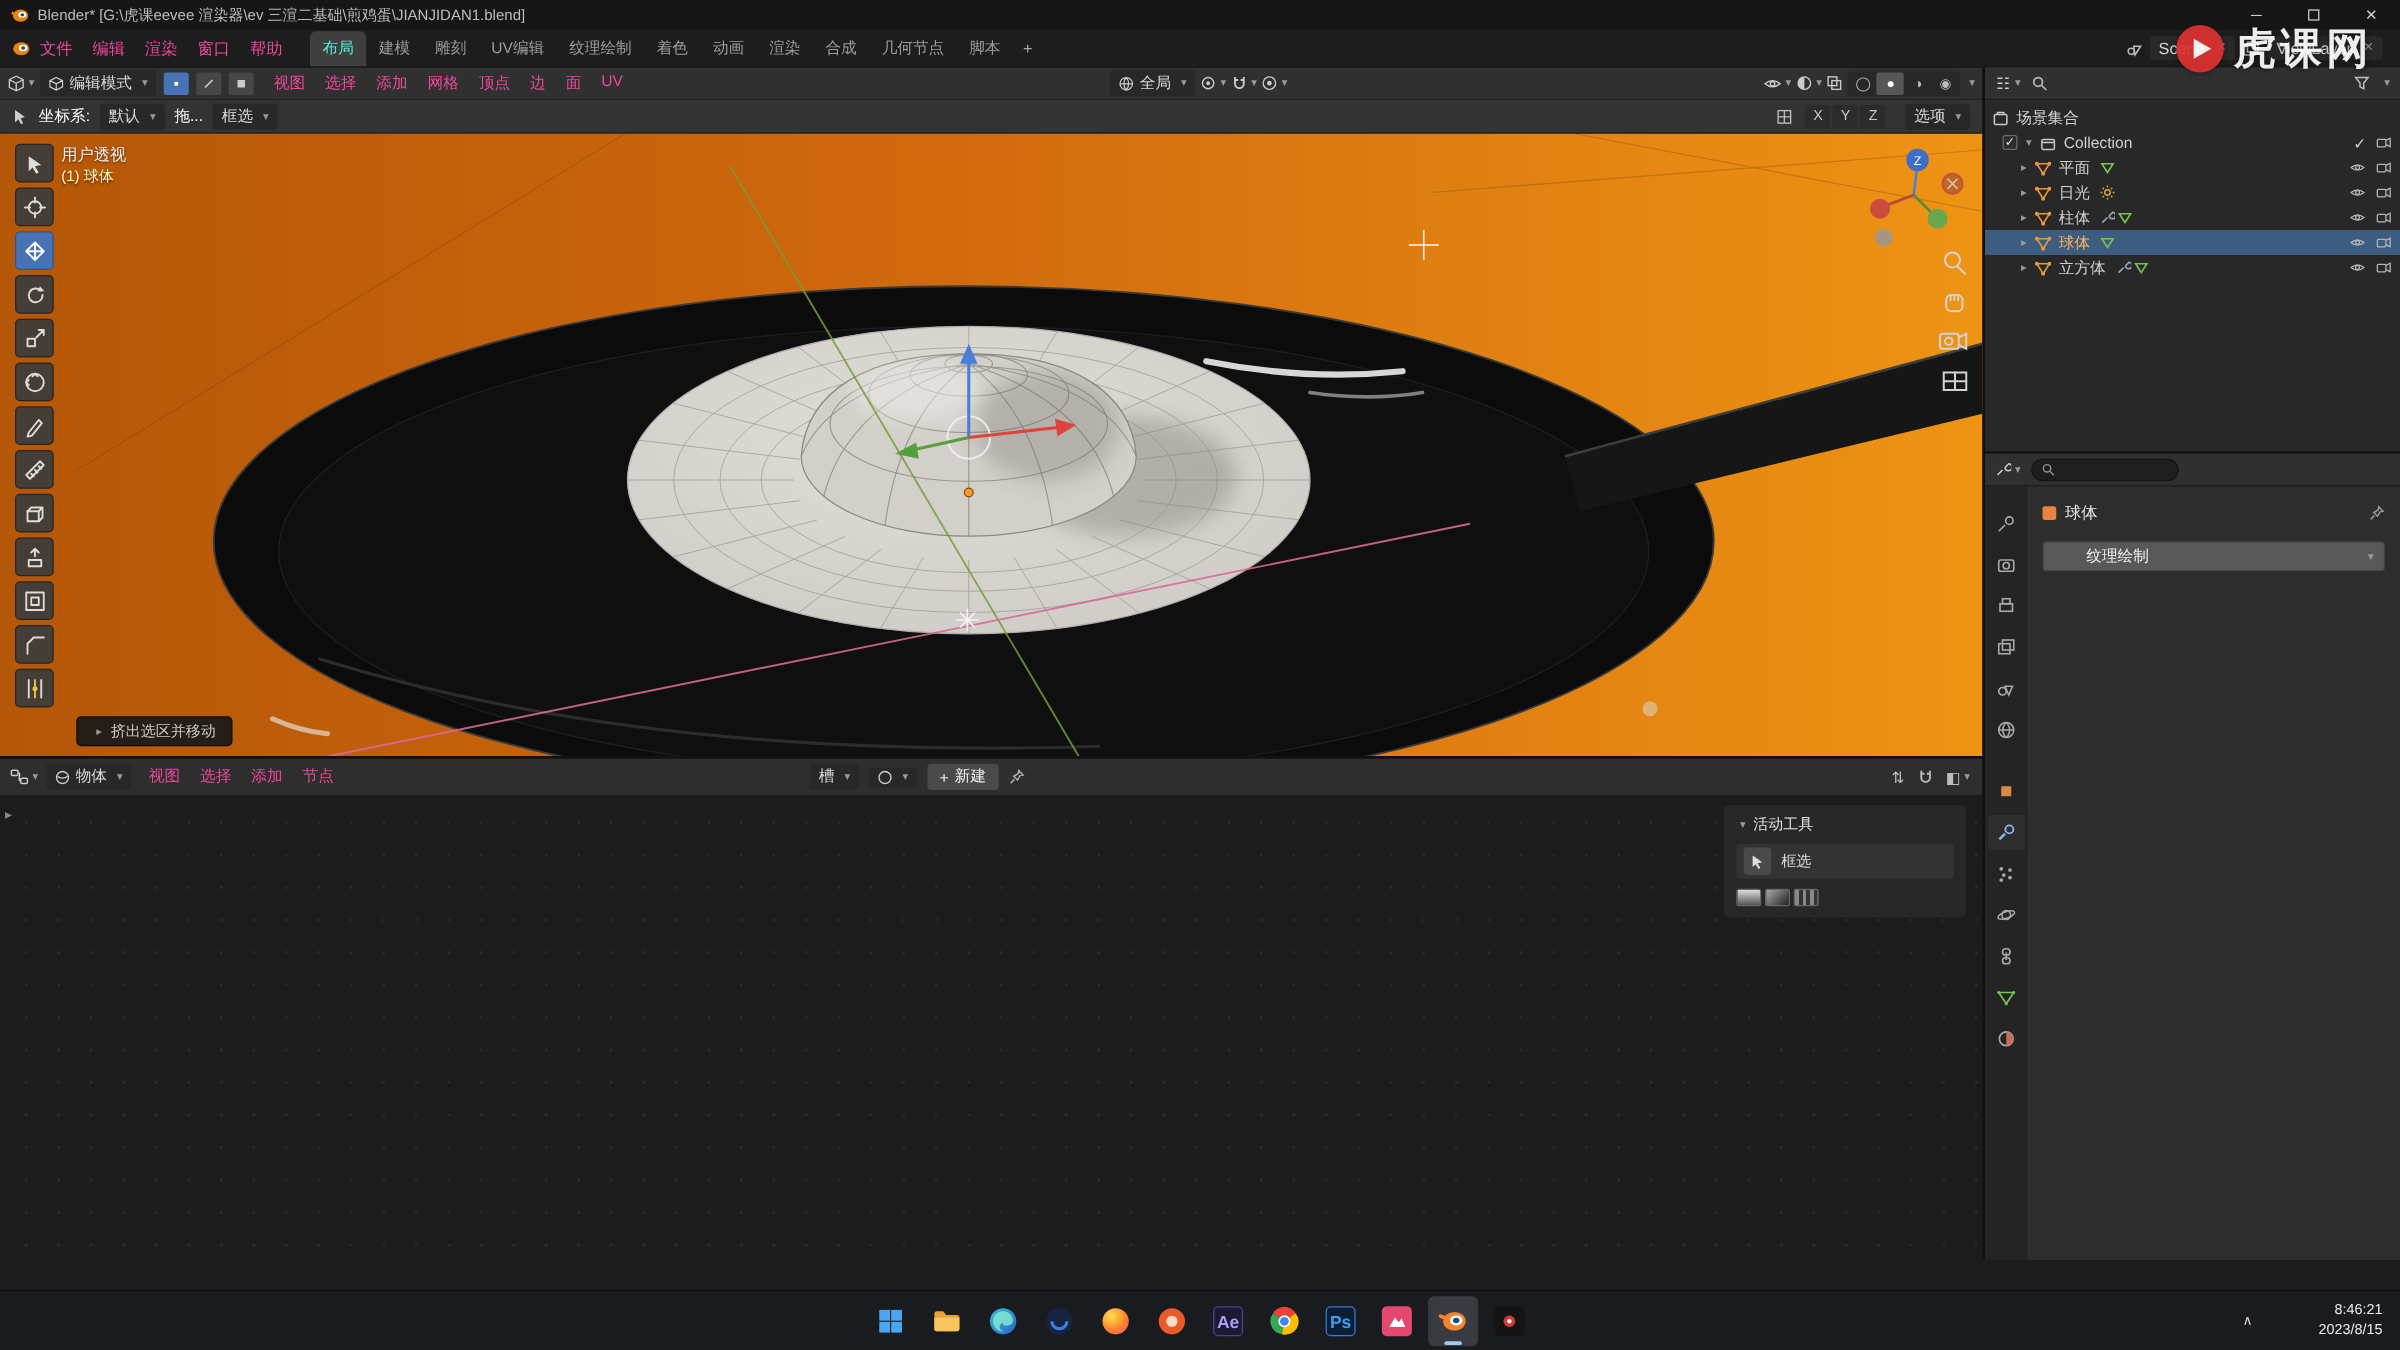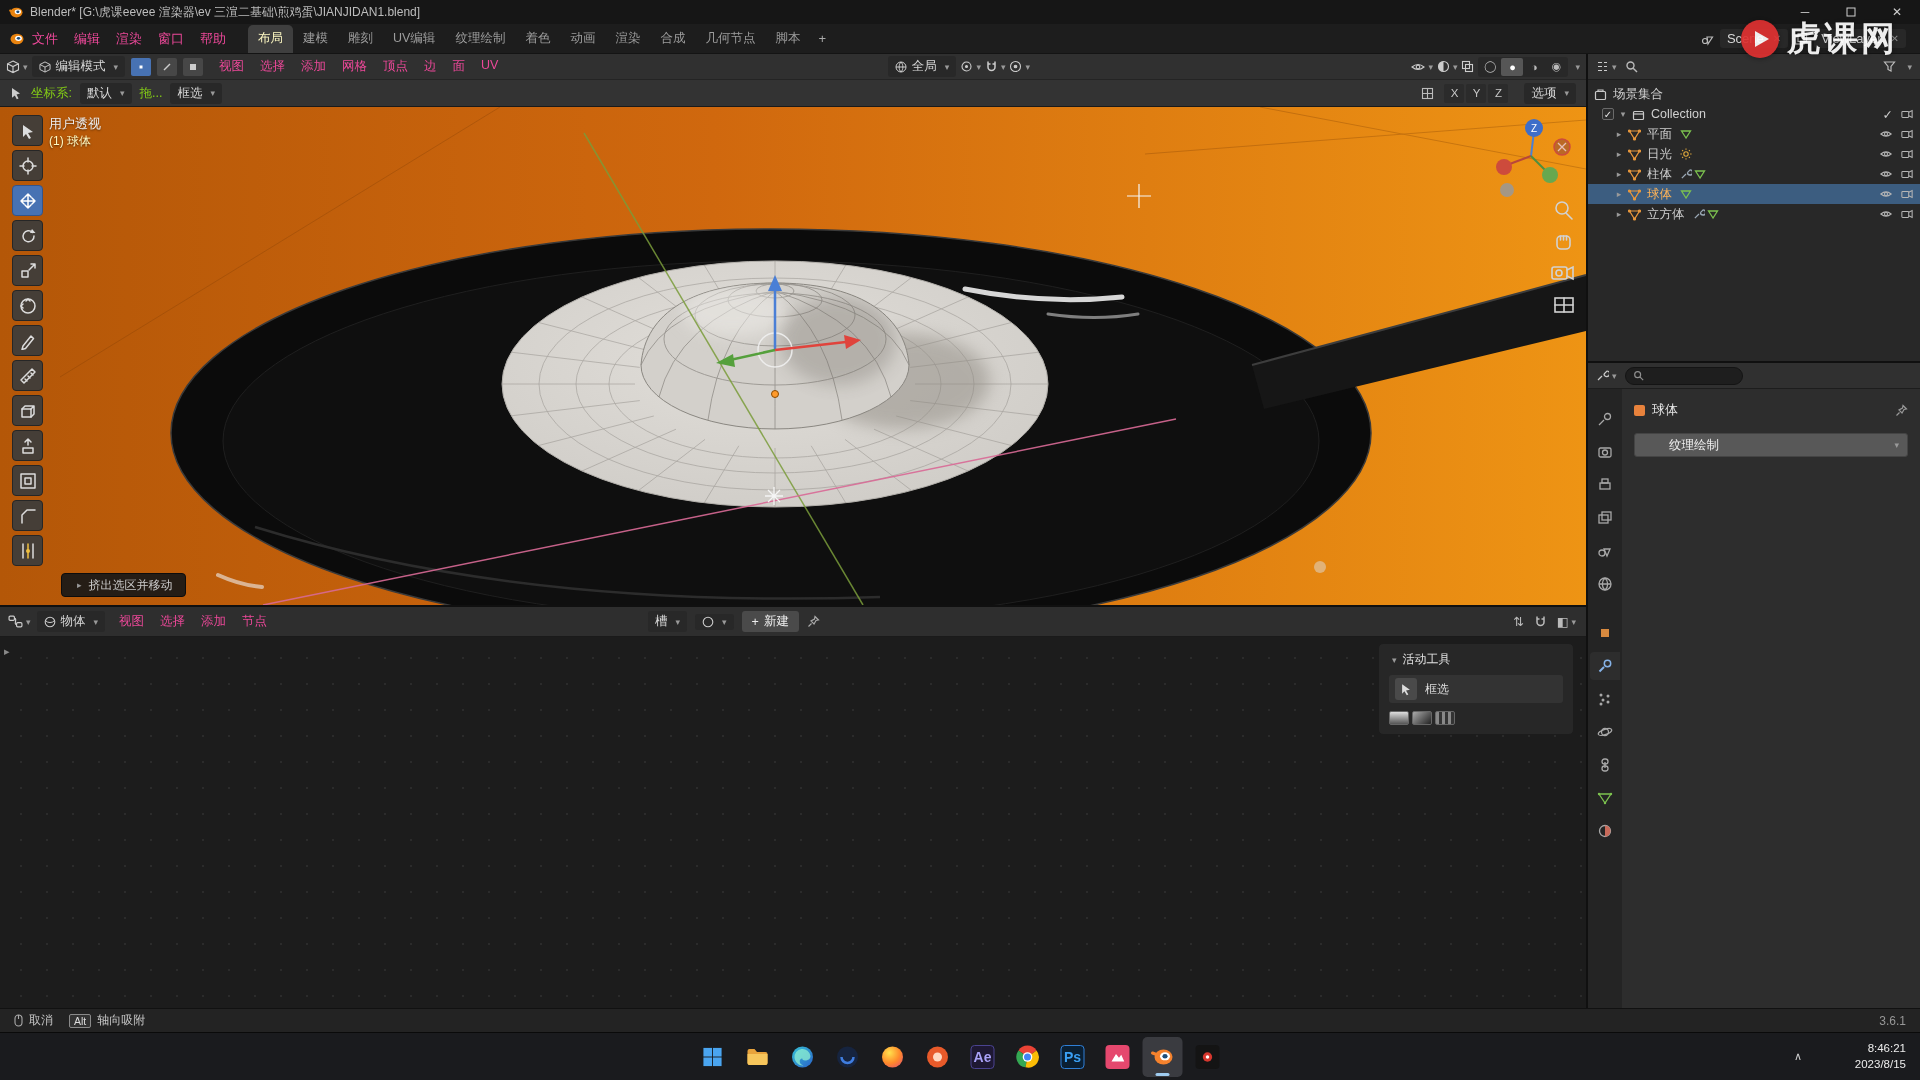--- a/index.html
+++ b/index.html
@@ -15,37 +15,37 @@
   .titlebar{position:absolute;left:0;top:0;width:1920px;height:24px;background:#161616;display:flex;align-items:center;color:#bdbdbd;font-size:12px}
   .titlebar .logo{margin:0 7px 0 8px}
   .win-btns{margin-left:auto;display:flex;height:100%}
   .win-btn{width:46px;height:100%;display:flex;align-items:center;justify-content:center;color:#cfcfcf;font-size:12px}
 
   
   .topbar{position:absolute;left:0;top:24px;width:1920px;height:30px;background:#1d1d1d;display:flex;align-items:center;padding:0 8px;border-bottom:1px solid #141414}
   .menu-item{padding:3px 8px;border-radius:3px;color:#ec4899;cursor:default}
   .ws-tabs{display:flex;align-items:flex-end;height:100%;margin-left:14px}
   .ws-tab{padding:5px 10px 6px;color:#9d9d9d;border-radius:5px 5px 0 0;font-size:12.5px}
-  .ws-tab.active{background:#3f3f3f;color:#fef9c3}
+  .ws-tab.active{background:#3f3f3f;color:#5eead4}
   .ws-add{color:#aaa;padding:0 8px}
   .pill{background:#282828;border-radius:3px;padding:2px 7px;display:flex;align-items:center;gap:5px;color:#d8d8d8}
   .top-right{margin-left:auto;display:flex;align-items:center;gap:6px;margin-right:6px}
   .x-mini{color:#8d8d8d;font-size:10px;margin-left:4px}
 
   
   .vp{position:absolute;left:0;top:54px;width:1586px;height:551px;background:#000}
   .vp-header{height:26px;background:#303030;border-bottom:1px solid #242424;display:flex;align-items:center;padding:0 6px;gap:4px;font-size:12.5px;color:#d6d6d6}
   .vp-header .menus{display:flex;margin-left:4px}
   .mode-btn{width:20px;height:18px;background:#474747;border-radius:2px;display:flex;align-items:center;justify-content:center;margin-left:2px}
   .mode-btn.active{background:#4772b3}
   .shade-group{display:flex;background:#282828;border-radius:3px;padding:1px}
   .shade-btn{width:22px;height:18px;display:flex;align-items:center;justify-content:center;color:#bbb;font-size:11px;border-radius:2px}
   .shade-btn.active{background:#565656;color:#fff}
   .vp-tools{height:27px;background:#333333;border-bottom:1px solid #1a1a1a;display:flex;align-items:center;padding:0 10px;gap:8px;font-size:12.5px}
-  .lbl{color:#84cc16}
+  .lbl{color:#ffffff}
   .axis-btn{width:20px;height:19px;background:#2b2b2b;border-radius:2px;display:flex;align-items:center;justify-content:center;color:#c8c8c8;font-size:11.5px;margin-left:2px}
   .vp-canvas{position:relative;width:1586px;height:498px;overflow:hidden;background:#c96208}
   .vp-canvas svg.scene{position:absolute;left:0;top:0}
   .vp-text{position:absolute;left:49px;color:#f0f0f0;text-shadow:0 1px 2px rgba(0,0,0,.55);font-size:13px}
   .vp-text.sub{font-size:12px;color:#fef9c3}
   .toolbar{position:absolute;left:12px;top:8px;display:flex;flex-direction:column;gap:4px}
   .tool-btn{width:31px;height:31px;background:rgba(60,60,60,.92);border:1px solid #262626;border-radius:4px;display:flex;align-items:center;justify-content:center}
   .tool-btn.active{background:#4772b3;border-color:#33548a}
   .tool-btn svg{stroke:#dcdcdc;fill:none;stroke-width:1.5;stroke-linecap:round;stroke-linejoin:round}
   .tool-btn.active svg{stroke:#fff}
@@ -905,34 +905,20 @@
         </div>
         <div class="addmod">
           <span>纹理绘制</span>
           <div class="grow"></div>
           <span class="caret" style="margin-right:8px">▾</span>
         </div>
       </div>
     </div>
   </div>
 
-  <div class="statusbar">
-    <span class="row" style="gap:6px">
-      <svg width="9" height="13" viewBox="0 0 9 13" fill="none" stroke="#aaa" stroke-width="1.1">
-          <rect x="1" y="1" width="7" height="11" rx="3.5"></rect>
-          <path d="M4.5,1 V5"></path>
-        </svg>
-      <span>取消</span>
-    </span>
-    <span class="row" style="gap:6px">
-      <span class="kbd">Alt</span>
-      <span>轴向吸附</span>
-    </span>
-    <span class="version">3.6.1</span>
-  </div>
 
   <div class="taskbar">
     <div class="tb-center">
       <div class="tb-icon">
           <svg width="20" height="20" viewBox="0 0 22 22">
             <rect x="1" y="1" width="9.5" height="9.5" fill="#4aa5f0"></rect>
             <rect x="11.5" y="1" width="9.5" height="9.5" fill="#4aa5f0"></rect>
             <rect x="1" y="11.5" width="9.5" height="9.5" fill="#4aa5f0"></rect>
             <rect x="11.5" y="11.5" width="9.5" height="9.5" fill="#4aa5f0"></rect>
           </svg>

